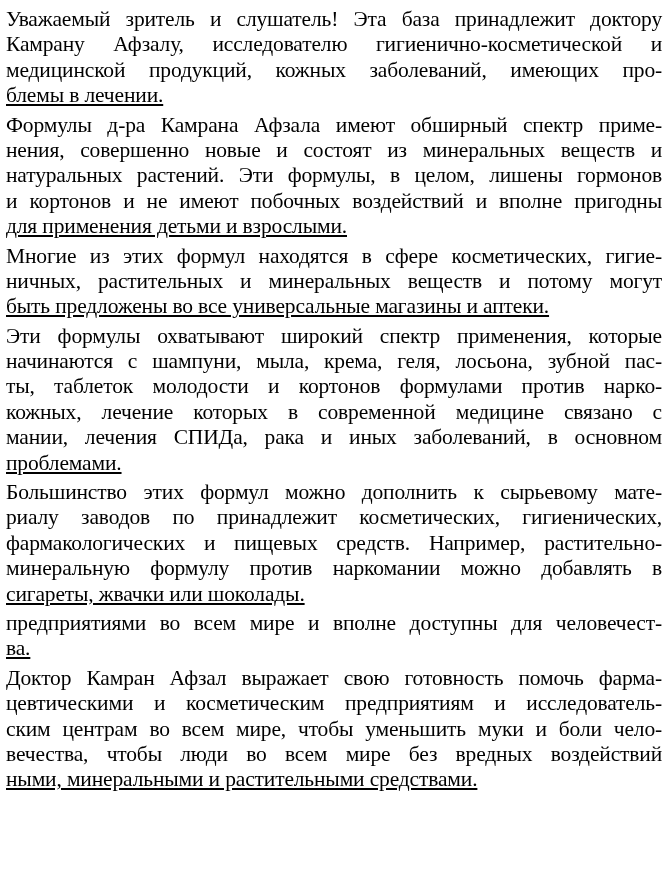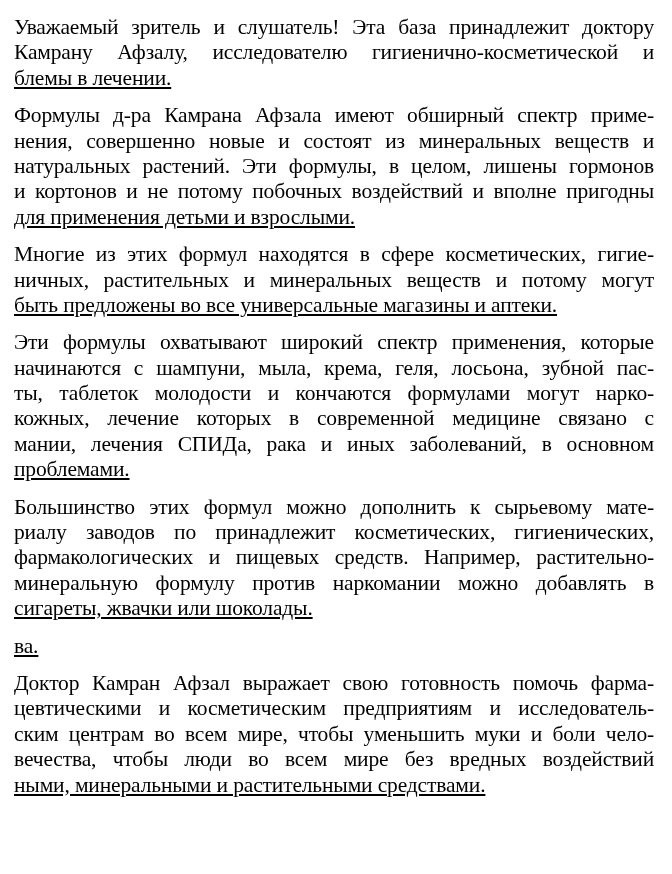--- a/index.html
+++ b/index.html
@@ -18,21 +18,21 @@
       left: 2px;
       top: 3px;
       width: 664px;
       font-family: "Liberation Serif", "DejaVu Serif", serif;
       font-size: 21.5px;
       line-height: 25.4px;
       color: #000000;
       letter-spacing: -0.15px;
     }
     .para {
-      margin: 12px;
+      margin: 4px;
       padding: 0;
     }
     .line {
       display: block;
       text-align: justify;
       text-align-last: justify;
       white-space: nowrap;
       height: 25.4px;
       overflow: visible;
     }
@@ -42,55 +42,57 @@
     }
   </style>
 </head>
 <body>
 
 <div class="page">
 
   <div class="para">
     <span class="line">Уважаемый зритель и слушатель! Эта база принадлежит доктору</span>
     <span class="line">Камрану Афзалу, исследователю гигиенично-косметической и</span>
+    <span class="line">медицинской продукций, кожных заболеваний, имеющих про-</span>
     <span class="line last">блемы в лечении.</span>
   </div>
 
   <div class="para">
     <span class="line">Формулы д-ра Камрана Афзала имеют обширный спектр приме-</span>
     <span class="line">нения, совершенно новые и состоят из минеральных веществ и</span>
     <span class="line">натуральных растений. Эти формулы, в целом, лишены гормонов</span>
-    <span class="line">и кортонов и не потому побочных воздействий и вполне пригодны</span>
+    <span class="line">и кортонов и не имеют побочных воздействий и вполне пригодны</span>
     <span class="line last">для применения детьми и взрослыми.</span>
   </div>
 
   <div class="para">
     <span class="line">Многие из этих формул находятся в сфере косметических, гигие-</span>
     <span class="line">ничных, растительных и минеральных веществ и потому могут</span>
     <span class="line last">быть предложены во все универсальные магазины и аптеки.</span>
   </div>
 
   <div class="para">
     <span class="line">Эти формулы охватывают широкий спектр применения, которые</span>
     <span class="line">начинаются с шампуни, мыла, крема, геля, лосьона, зубной пас-</span>
-    <span class="line">ты, таблеток молодости и кончаются формулами могут нарко-</span>
+    <span class="line">ты, таблеток молодости и кортонов формулами против нарко-</span>
     <span class="line">кожных, лечение которых в современной медицине связано с</span>
     <span class="line">мании, лечения СПИДа, рака и иных заболеваний, в основном</span>
     <span class="line last">проблемами.</span>
   </div>
 
   <div class="para">
     <span class="line">Большинство этих формул можно дополнить к сырьевому мате-</span>
     <span class="line">риалу заводов по принадлежит косметических, гигиенических,</span>
     <span class="line">фармакологических и пищевых средств. Например, растительно-</span>
     <span class="line">минеральную формулу против наркомании можно добавлять в</span>
     <span class="line last">сигареты, жвачки или шоколады.</span>
   </div>
 
   <div class="para">
+    <span class="line">предприятиями во всем мире и вполне доступны для человечест-</span>
     <span class="line last">ва.</span>
   </div>
 
   <div class="para">
     <span class="line">Доктор Камран Афзал выражает свою готовность помочь фарма-</span>
     <span class="line">цевтическими и косметическим предприятиям и исследователь-</span>
     <span class="line">ским центрам во всем мире, чтобы уменьшить муки и боли чело-</span>
     <span class="line">вечества, чтобы люди во всем мире без вредных воздействий</span>
     <span class="line last">ными, минеральными и растительными средствами.</span>
   </div>

